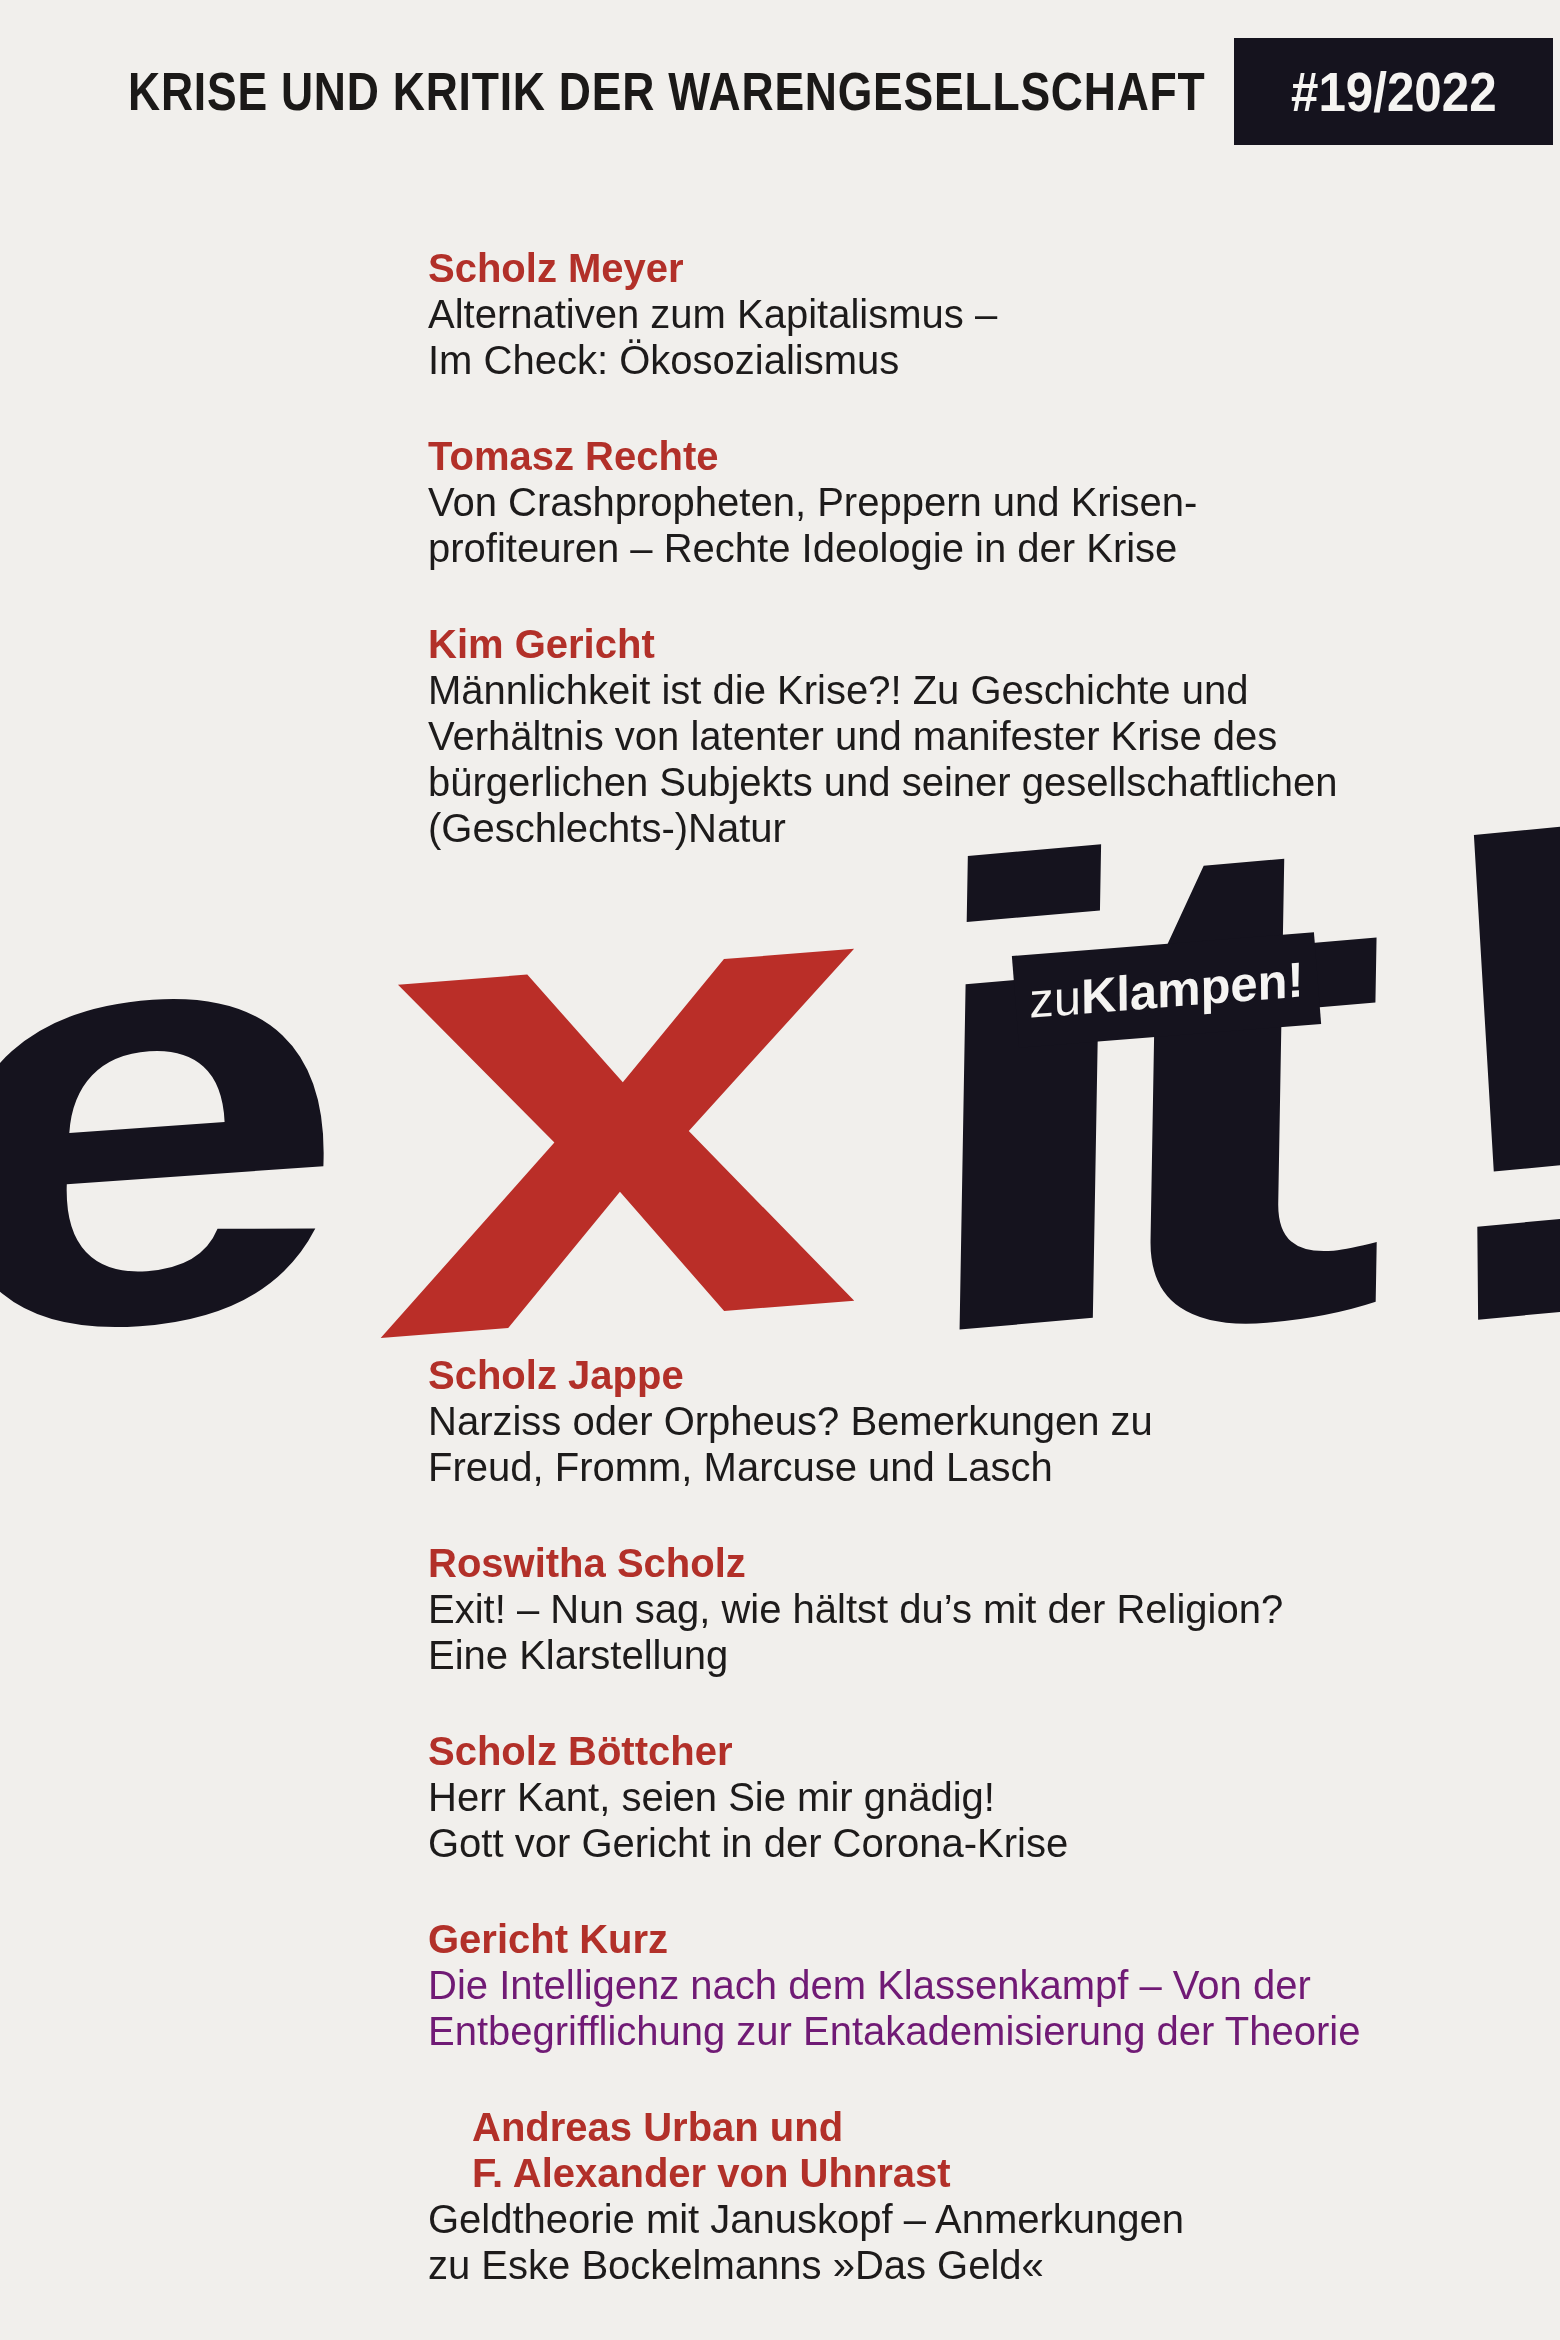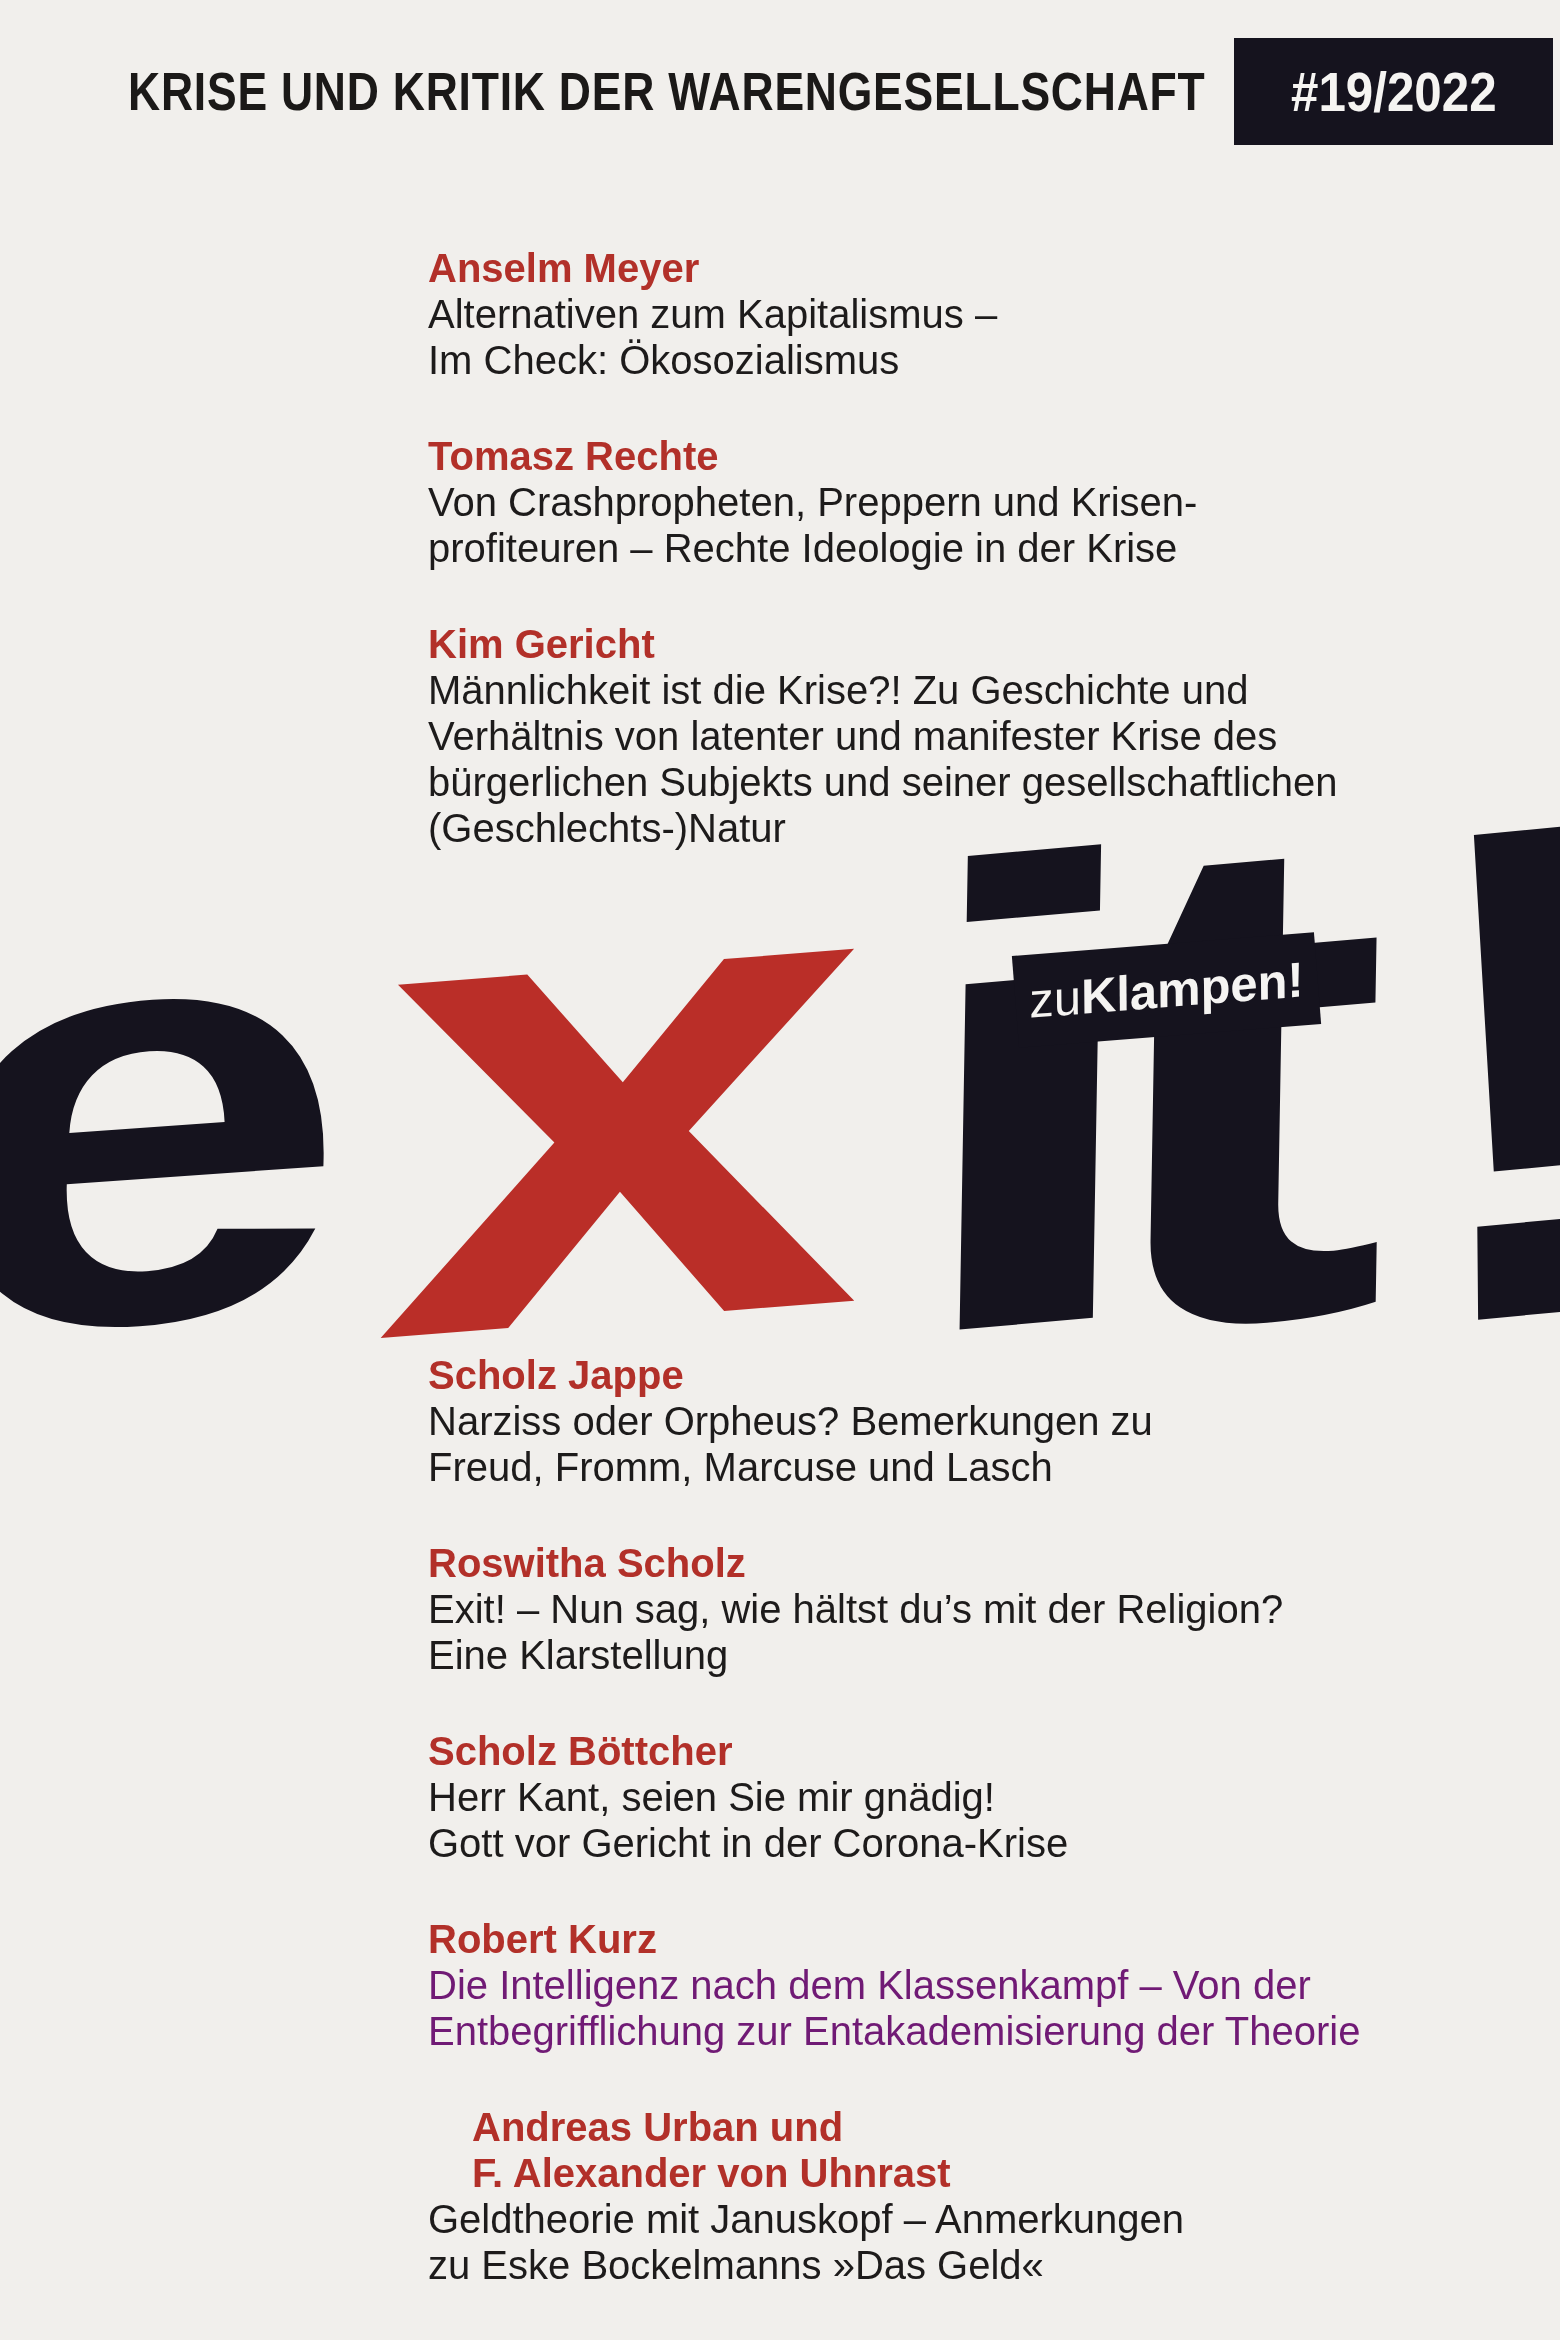--- a/index.html
+++ b/index.html
@@ -109,21 +109,21 @@
 <div class="page">
 
   <div class="journal-title">KRISE UND KRITIK DER WARENGESELLSCHAFT</div>
 
   <div class="issue-badge">
     <span>#19/2022</span>
   </div>
 
   <div class="toc toc-upper">
   <div class="toc-entry">
-    <div class="author" style="color: rgb(178, 48, 41);">Anselm Meyer</div>
+    <div class="author" style="color: rgb(178, 48, 41);">Scholz Meyer</div>
     <div class="title" style="color: rgb(29, 27, 27);">Alternativen zum Kapitalismus –<br>Im Check: Ökosozialismus</div>
   </div>
 
   <div class="toc-entry">
     <div class="author" style="color: rgb(178, 48, 41);">Tomasz Rechte</div>
     <div class="title" style="color: rgb(29, 27, 27);">Von Crashpropheten, Preppern und Krisen-<br>profiteuren – Rechte Ideologie in der Krise</div>
   </div>
 
   <div class="toc-entry">
     <div class="author" style="color: rgb(178, 48, 41);">Kim Gericht</div>
@@ -155,21 +155,21 @@
     <div class="author" style="color: rgb(178, 48, 41);">Roswitha Scholz</div>
     <div class="title" style="color: rgb(29, 27, 27);">Exit! – Nun sag, wie hältst du’s mit der Religion?<br>Eine Klarstellung</div>
   </div>
 
   <div class="toc-entry">
     <div class="author" style="color: rgb(178, 48, 41);">Scholz Böttcher</div>
     <div class="title" style="color: rgb(29, 27, 27);">Herr Kant, seien Sie mir gnädig!<br>Gott vor Gericht in der Corona-Krise</div>
   </div>
 
   <div class="toc-entry">
-    <div class="author" style="color: rgb(178, 48, 41);">Robert Kurz</div>
+    <div class="author" style="color: rgb(178, 48, 41);">Gericht Kurz</div>
     <div class="title" style="color: #701a75;">Die Intelligenz nach dem Klassenkampf – Von der<br>Entbegrifflichung zur Entakademisierung der Theorie</div>
   </div>
 
   <div class="toc-entry">
     <div class="author" style="color: rgb(178, 48, 41); margin-left: 44px;">Andreas Urban und<br>F. Alexander von Uhnrast</div>
     <div class="title" style="color: rgb(29, 27, 27);">Geldtheorie mit Januskopf – Anmerkungen<br>zu Eske Bockelmanns »Das Geld«</div>
   </div>
 </div>
 
 </div>

